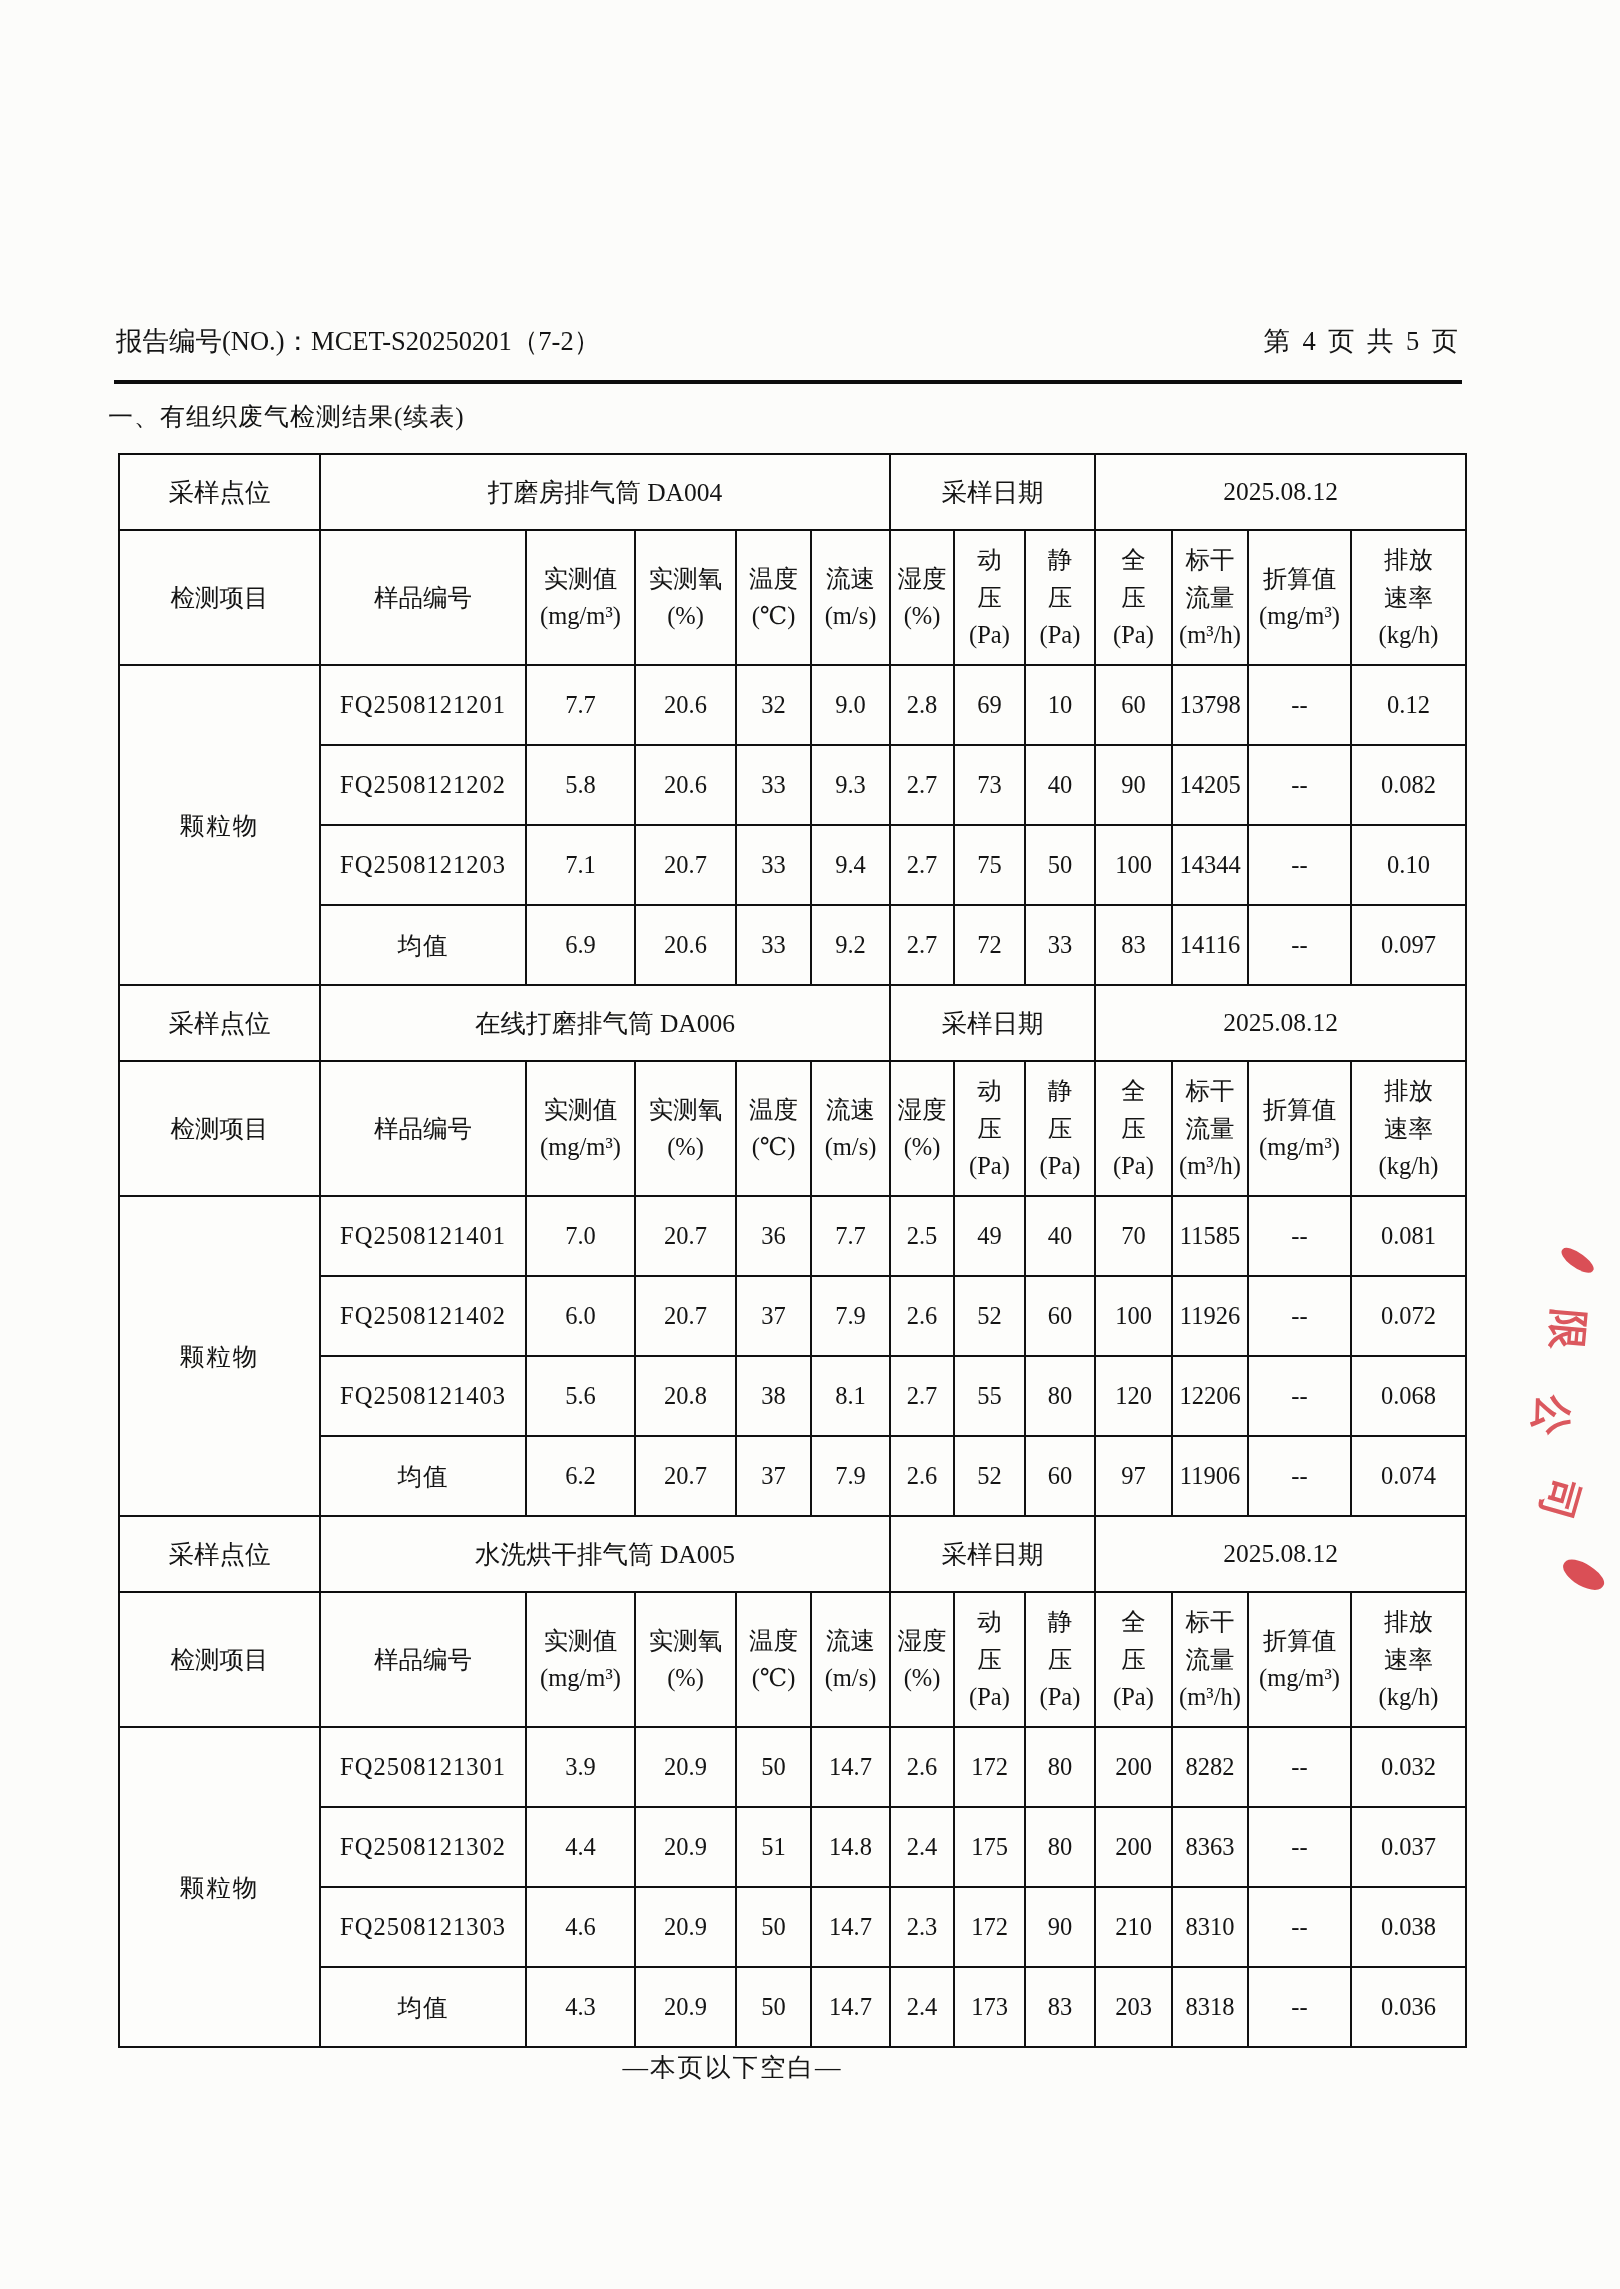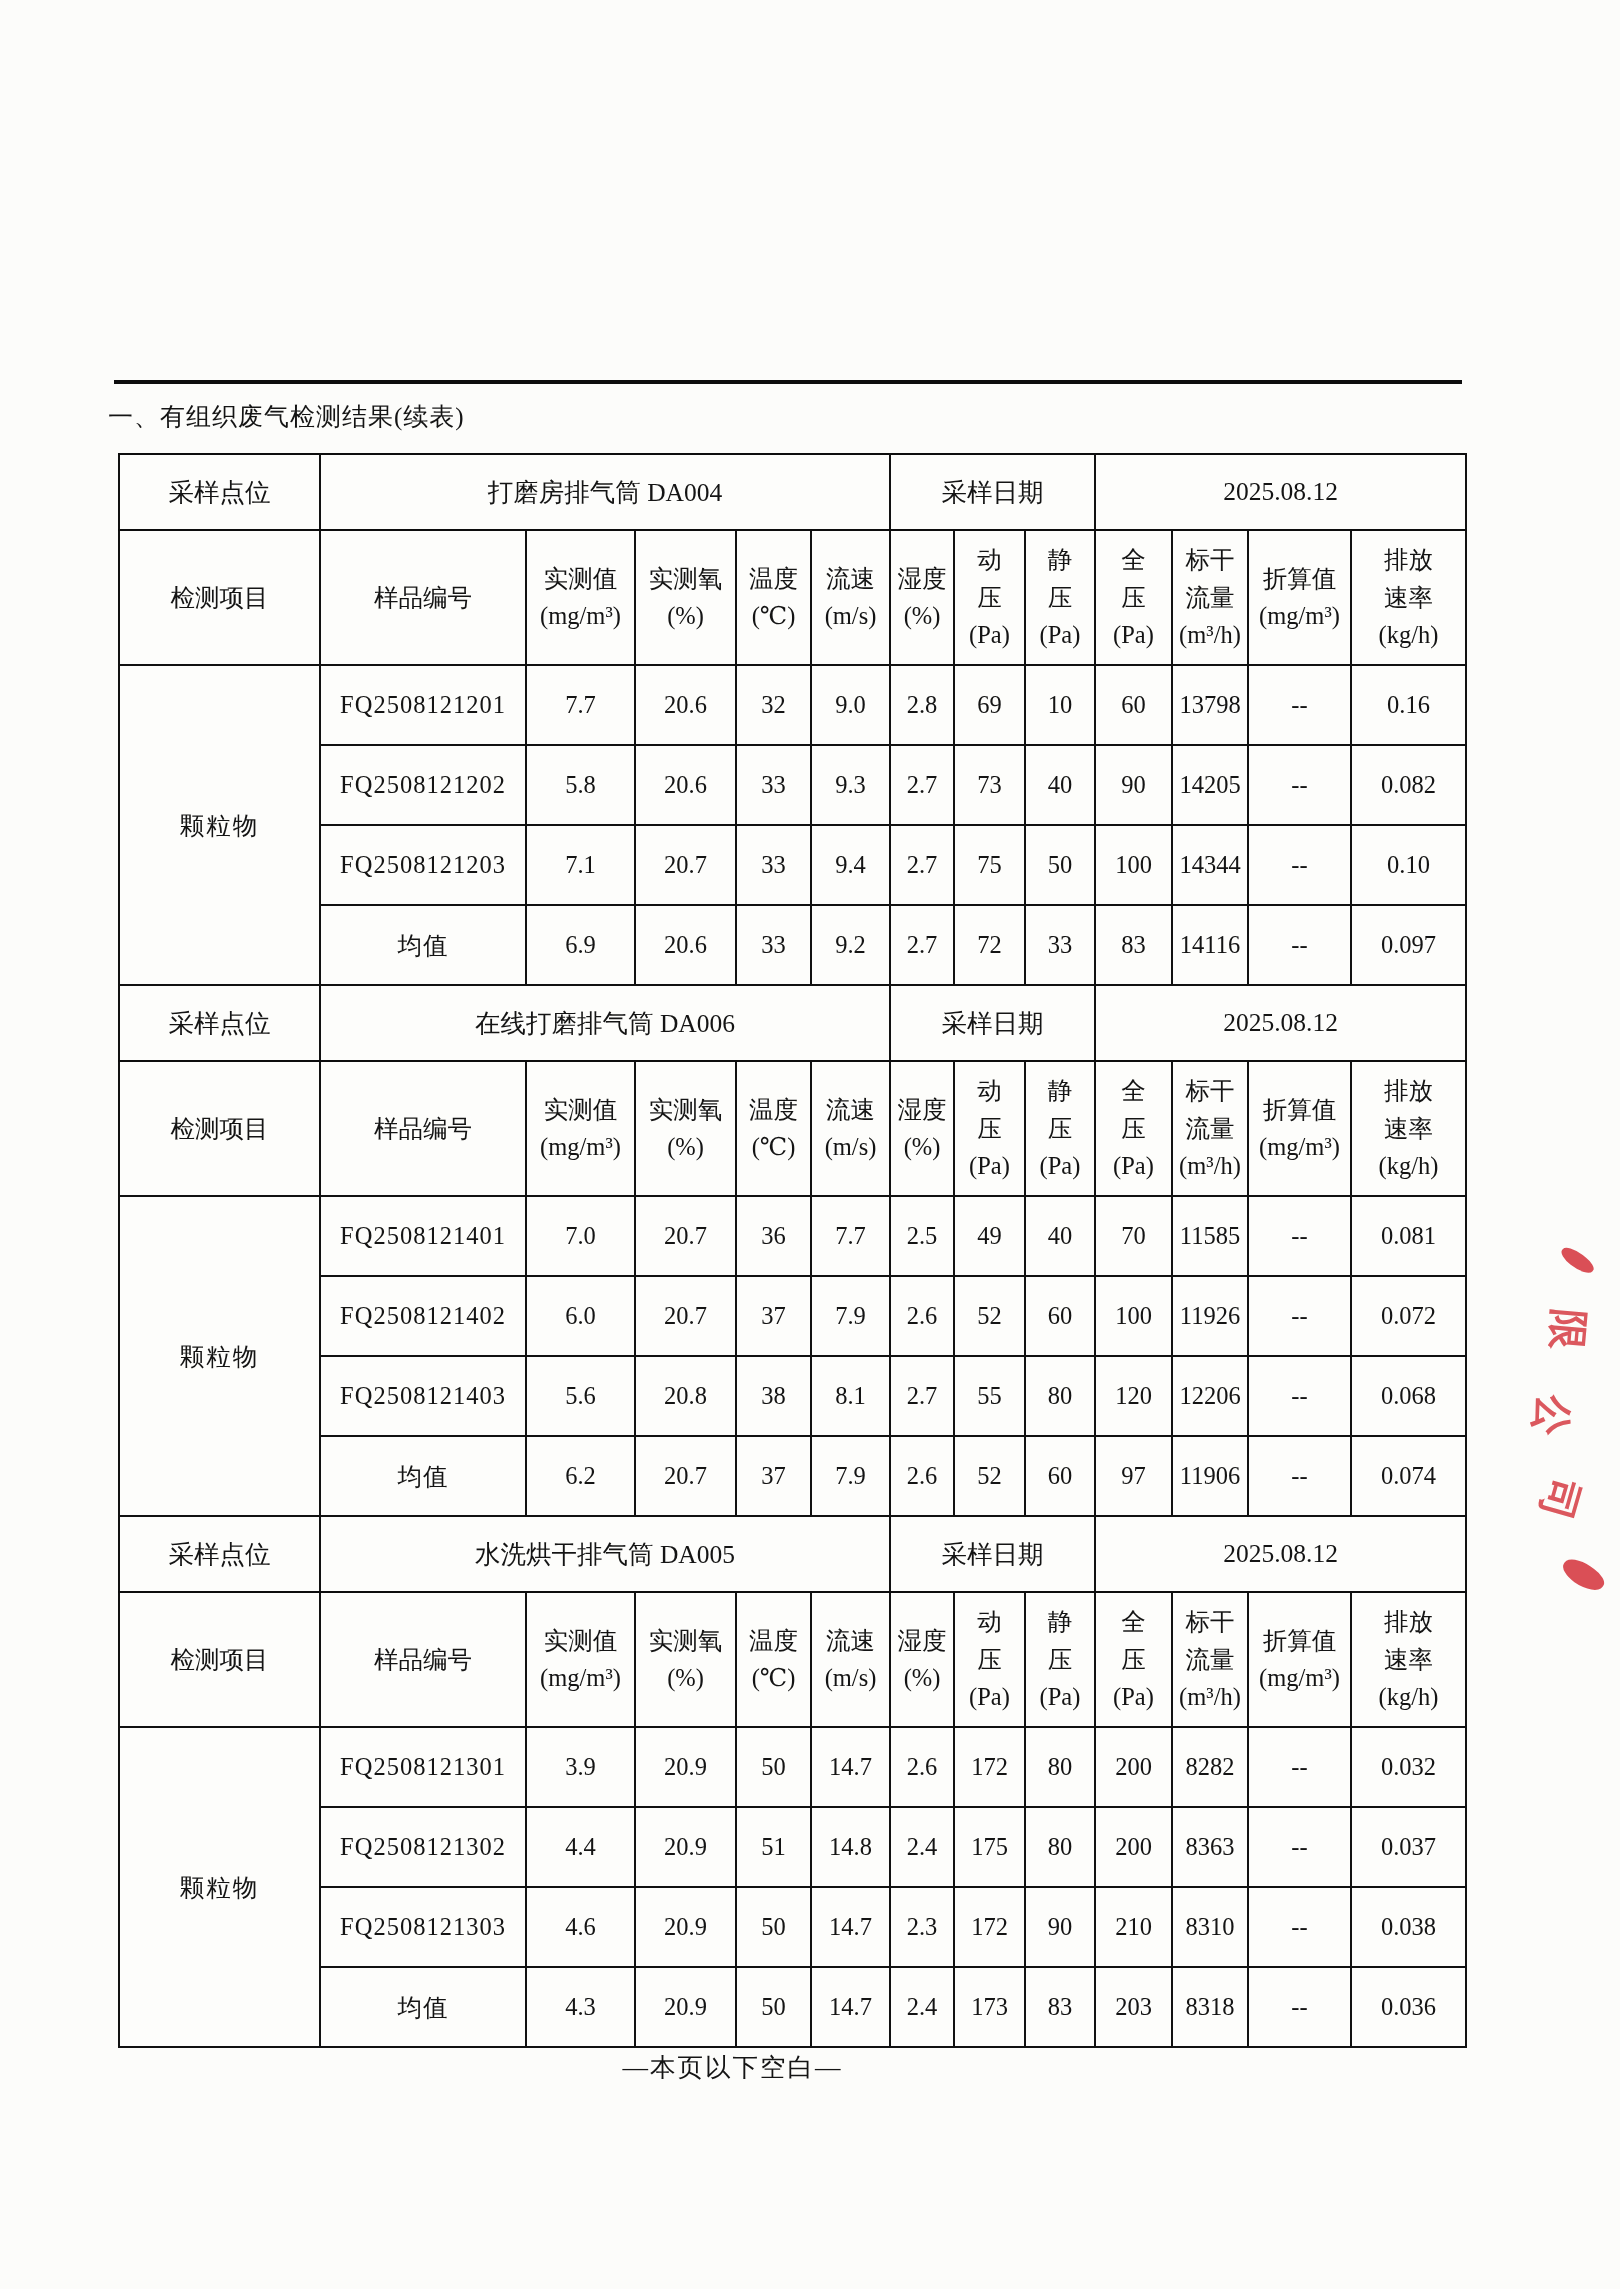--- a/index.html
+++ b/index.html
@@ -74,20 +74,26 @@
     border-radius:55% 40% 60% 45%;
     opacity:.85;
   }
 </style>
 </head>
 <body>
 
 <div class="page">
 
 
+  <div class="meta-row">
+    <div class="meta-left">
+      <span>报告编号(NO.)：</span><span>MCET-S20250201（7-2）</span>
+    </div>
+    <div class="page-indicator">第 4 页 共 5 页</div>
+  </div>
 
   <div class="rule"></div>
 
   <div class="section-heading">一、有组织废气检测结果(续表)</div>
 
   <table class="results">
     <colgroup>
         <col style="width: 201px;">
         <col style="width: 206px;">
         <col style="width: 109px;">
@@ -190,21 +196,21 @@
           <td>7.7</td>
           <td>20.6</td>
           <td>32</td>
           <td>9.0</td>
           <td>2.8</td>
           <td>69</td>
           <td>10</td>
           <td>60</td>
           <td>13798</td>
           <td>--</td>
-          <td>0.16</td>
+          <td>0.12</td>
         </tr>
         <tr class="row-data">
           <td class="sample-cell">FQ2508121202</td>
           <td>5.8</td>
           <td>20.6</td>
           <td>33</td>
           <td>9.3</td>
           <td>2.7</td>
           <td>73</td>
           <td>40</td>

